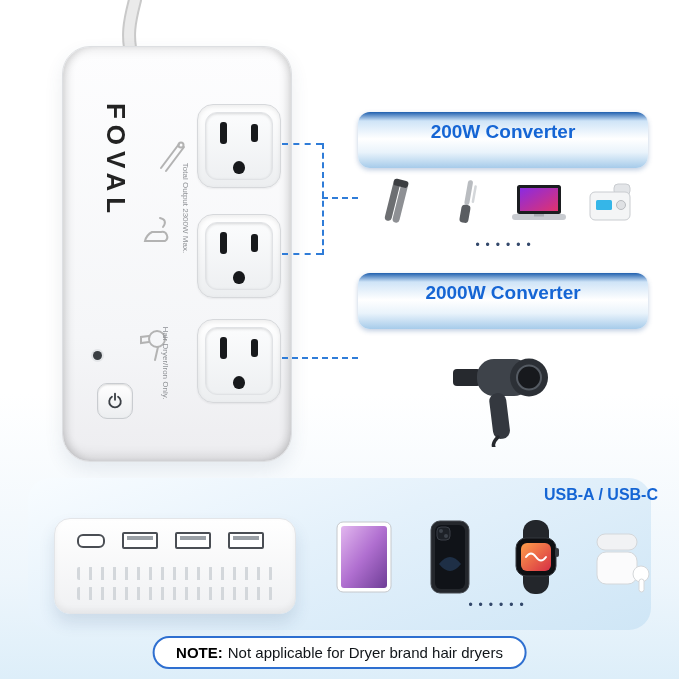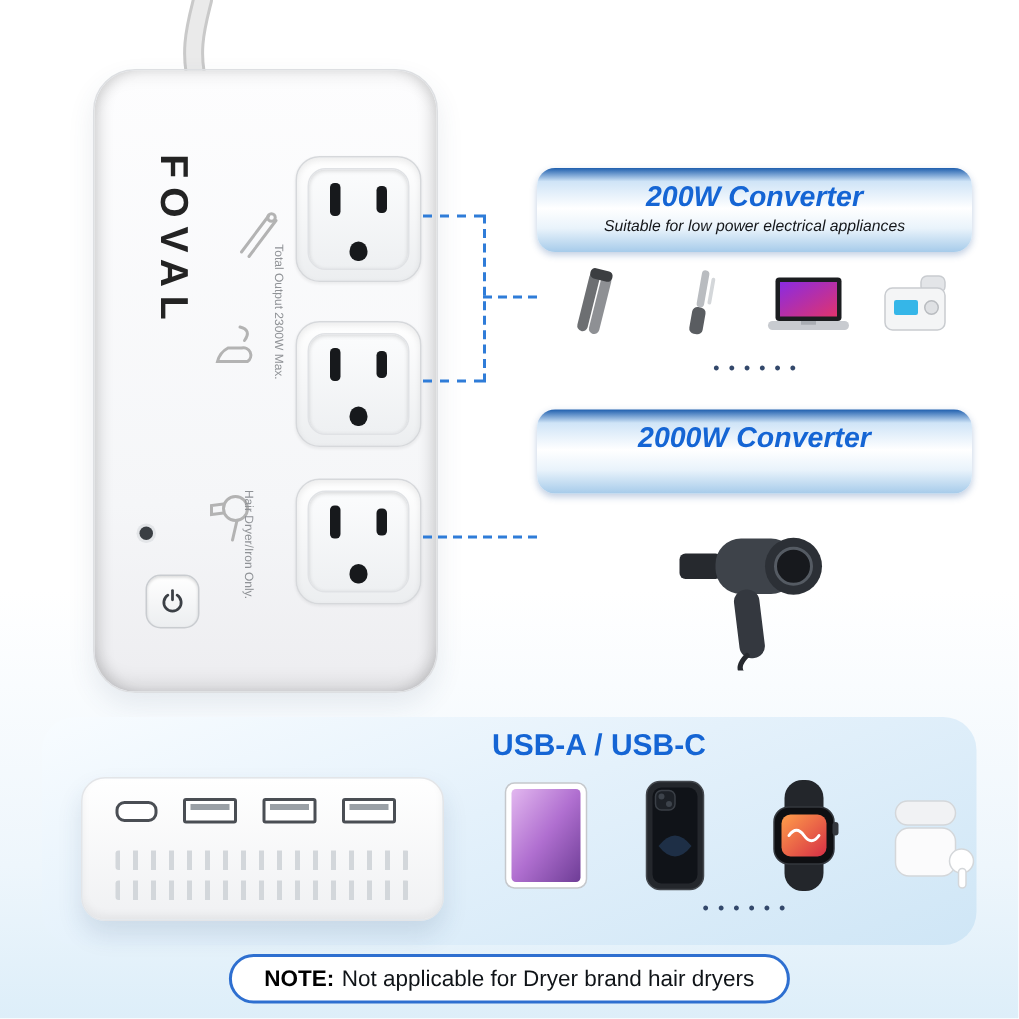--- a/index.html
+++ b/index.html
@@ -40,21 +40,21 @@
   .power-btn{position:absolute;left:34px;top:336px;width:34px;height:34px;border-radius:10px;
        border:1px solid #c9ccd0;background:linear-gradient(#ffffff,#eceef0);
        box-shadow:inset 0 1px 2px rgba(0,0,0,.15);display:flex;align-items:center;justify-content:center;}
 
   
   .dash{position:absolute;}
   .dash-h{border-top:2px dashed #2f7cd8;}
   .dash-v{border-left:2px dashed #2f7cd8;}
 
   
-  .panel{position:absolute;left:358px;width:290px;font-style:italic;}
+  .panel{position:absolute;left:358px;width:290px;}
   .panel-low{top:112px;}
   .panel-high{top:273px;text-align:center;}
   .banner{height:56px;border-radius:12px;text-align:center;overflow:hidden;
           background:linear-gradient(180deg,#1f5fae 0%,#cfe4f7 16%,#ffffff 48%,#e9f3fb 72%,#a6cbea 100%);
           box-shadow:0 2px 5px rgba(30,80,150,.28);}
   .banner h2{margin:9px 0 2px;font-size:19px;color:#1565d4;}
   .banner p{margin:0;font-size:10.5px;color:#15171a;}
   .items{display:flex;justify-content:space-between;padding:8px 4px 0;}
   .items figure{margin:0;width:66px;height:58px;display:flex;align-items:center;justify-content:center;}
   .dots{text-align:center;font-size:12px;letter-spacing:6px;padding-left:6px;color:#33486b;margin-top:4px;}
@@ -67,22 +67,22 @@
   .hub{position:absolute;left:26px;top:40px;width:240px;height:94px;border-radius:16px;
           background:linear-gradient(180deg,#ffffff,#f0f1f3);border:1px solid #e3e5e8;
           box-shadow:0 9px 16px rgba(40,70,110,.13),inset 0 -3px 6px rgba(0,0,0,.05);}
   .ports{position:absolute;left:22px;top:13px;display:flex;gap:17px;align-items:center;}
   .usbc{width:24px;height:10px;border:2px solid #4a4e54;border-radius:6px;background:#fff;}
   .usba{width:32px;height:13px;border:2px solid #4a4e54;border-radius:2px;background:#fff;position:relative;}
   .usba::after{content:"";position:absolute;left:3px;right:3px;top:2px;height:4px;background:#9aa0a6;}
   .vent-row{position:absolute;left:22px;width:196px;height:13px;border-radius:2px;
           background:repeating-linear-gradient(90deg,#d3d7db 0 3px,transparent 3px 12px);}
   .vent-row1{top:48px;}.vent-row2{top:68px;}
-  .usb-title{position:absolute;left:300px;top:8px;width:330px;margin:0;text-align:left;
-          font-size:20px;font-weight:bold;color:#1565d4;}
+  .usb-title{position:absolute;left:300px;top:8px;width:330px;margin:0;text-align:right;
+          font-size:16px;font-weight:bold;color:#1565d4;}
   .usb-items{position:absolute;left:300px;top:40px;width:330px;display:flex;justify-content:space-between;}
   .usb-items figure{margin:0;width:72px;height:78px;display:flex;align-items:center;justify-content:center;}
   .usb-dots{position:absolute;left:300px;top:120px;width:330px;margin:0;}
 
   
   .note{position:absolute;left:50%;top:636px;transform:translateX(-50%);white-space:nowrap;
         border:2px solid #2e6fd0;border-radius:20px;background:#ffffff;padding:6px 22px;
         font-size:15px;color:#101418;}
   .note-label{font-weight:bold;color:#000;margin-right:5px;}
 </style>
@@ -150,21 +150,20 @@
 
   <div class="dash dash-h" style="left:282px;top:143px;width:40px;"></div>
   <div class="dash dash-h" style="left:282px;top:253px;width:40px;"></div>
   <div class="dash dash-v" style="left:322px;top:143px;height:112px;"></div>
   <div class="dash dash-h" style="left:322px;top:197px;width:36px;"></div>
   <div class="dash dash-h" style="left:282px;top:357px;width:76px;"></div>
 
   <section class="panel panel-low">
     <header class="banner">
       <h2>200W Converter</h2>
-      <p>Suitable for low power electrical appliances</p>
     </header>
     <div class="items">
       <figure>
         <svg width="66" height="58" viewBox="0 0 66 58">
           <g transform="rotate(14 33 29)">
             <rect x="26" y="6" width="7" height="40" rx="3.5" fill="#6d6f72"></rect>
             <rect x="34" y="6" width="7" height="40" rx="3.5" fill="#8e9094"></rect>
             <rect x="26" y="3" width="15" height="7" rx="3" fill="#3c3e41"></rect>
           </g>
         </svg>

